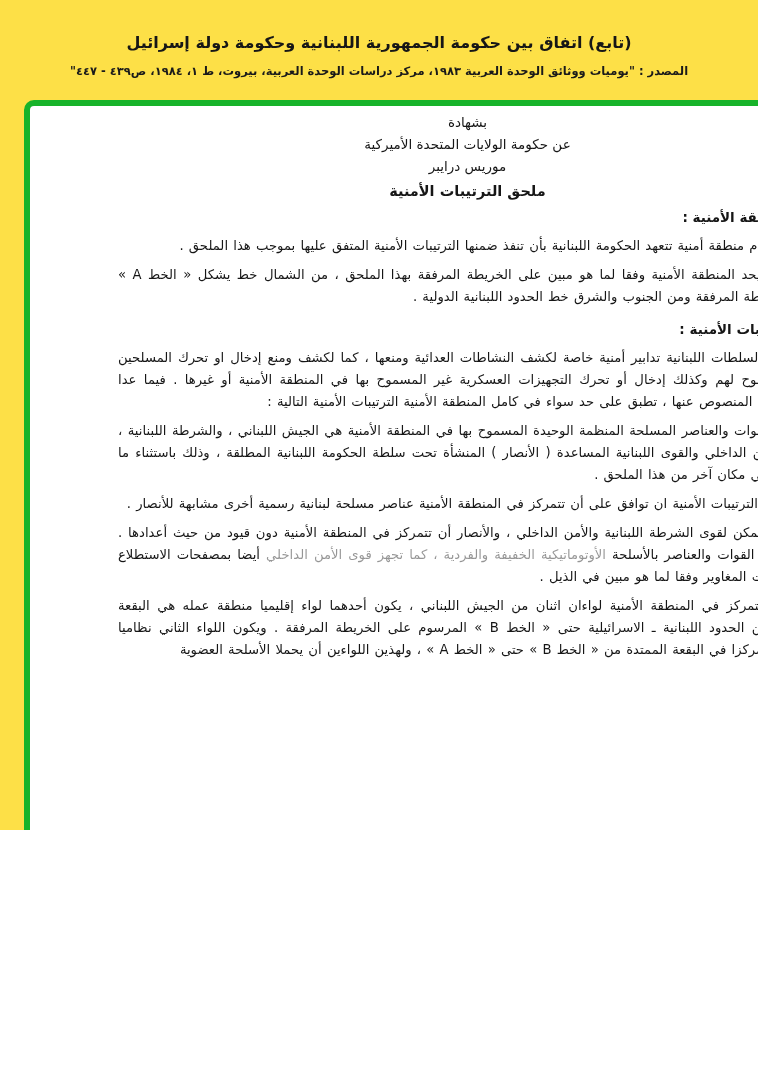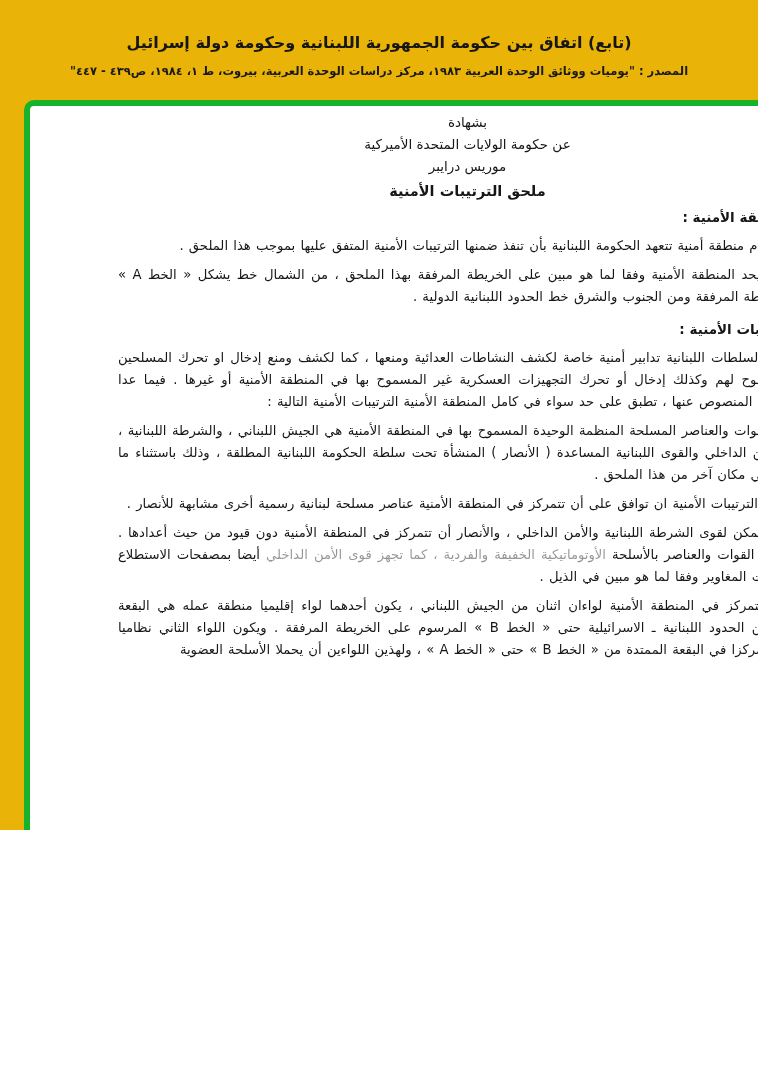--- a/index.html
+++ b/index.html
@@ -1,19 +1,19 @@
 <!DOCTYPE html>
 <html lang="ar" dir="rtl"><head>
 <meta charset="utf-8">
 <style>
   html,body{margin:0;padding:0;background:#ffffff;}
   .page{
     position:relative;
     width:758px;height:830px;
-    background:#eab308;
+    background:#fde047;
     font-family:"DejaVu Sans", sans-serif;
     color:#161616;
     overflow:hidden;
     direction:rtl;
   }
   
   .doc-title{
     position:absolute;top:33px;left:0;right:0;
     text-align:center;
     font-size:16px;font-weight:bold;

